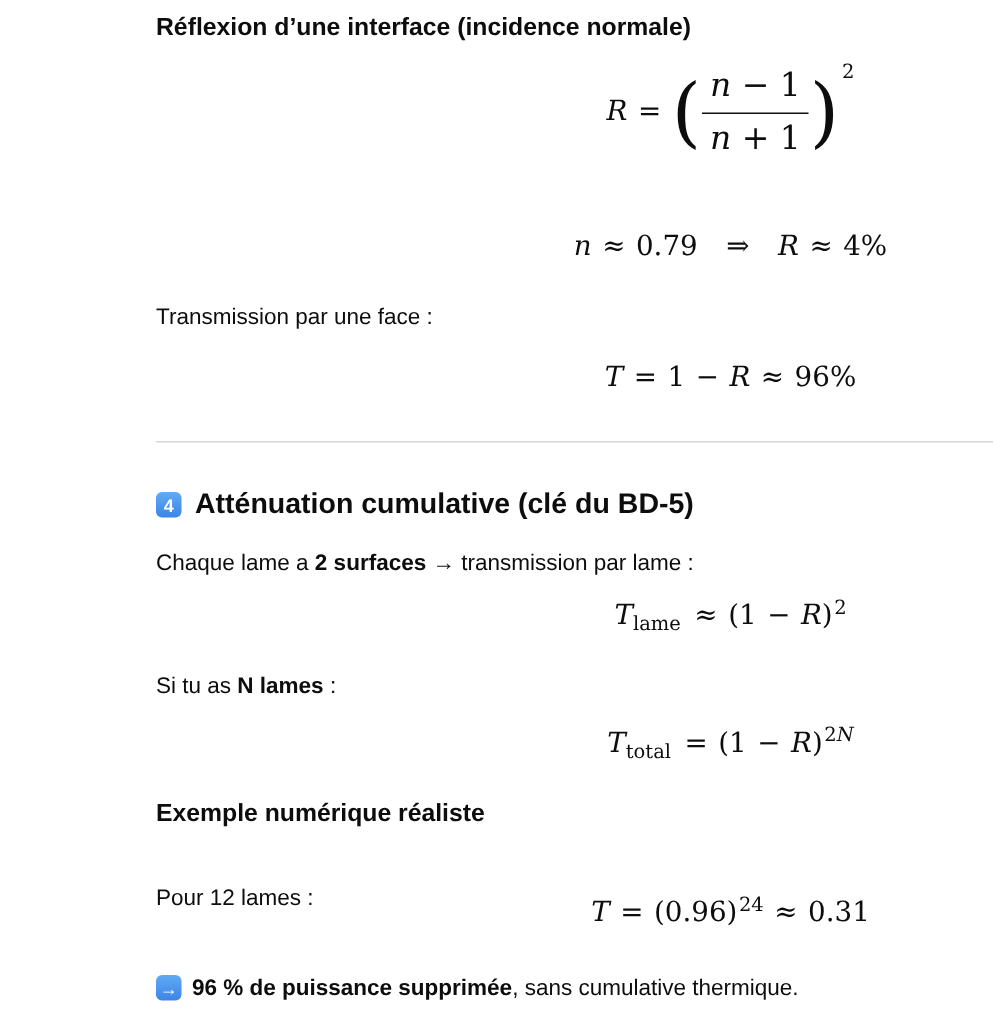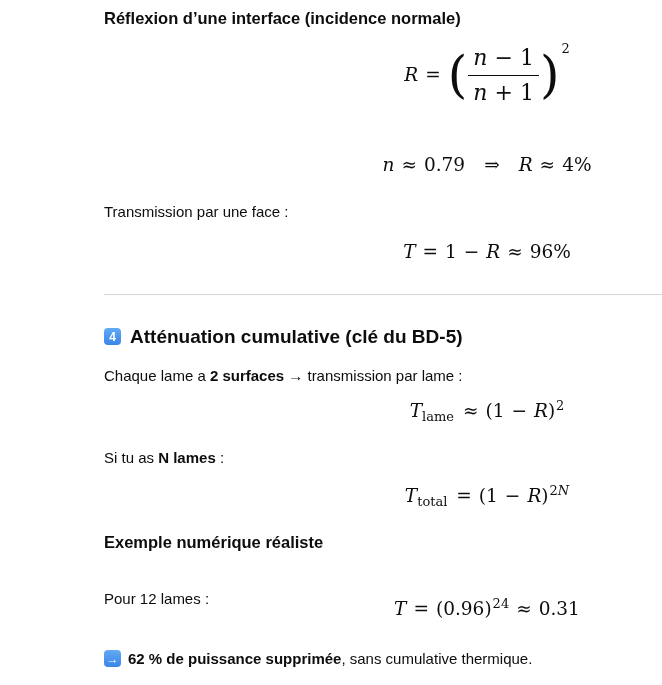--- a/index.html
+++ b/index.html
@@ -105,16 +105,16 @@
   <div class="block h-small" style="top:532px;">Exemple numérique réaliste</div>
 
   <div class="block para" style="top:569px;margin-top:20px;">Pour 12 lames :</div>
 
   <div class="block math" style="top:597px;">
     <span class="mi">T</span><span class="mrel">=</span><span>(0.96)</span><span class="msup">24</span><span class="mrel">≈</span><span>0.31</span>
   </div>
 
   <div class="block para-flex" style="top:649px;">
     <span class="emoji-sq">→</span>
-    <span><b>62 % de puissance supprimée</b><span>, sans cumulative thermique.</span></span>
+    <span><b>96 % de puissance supprimée</b><span>, sans cumulative thermique.</span></span>
   </div>
 
 </div>
 
 </body></html>

